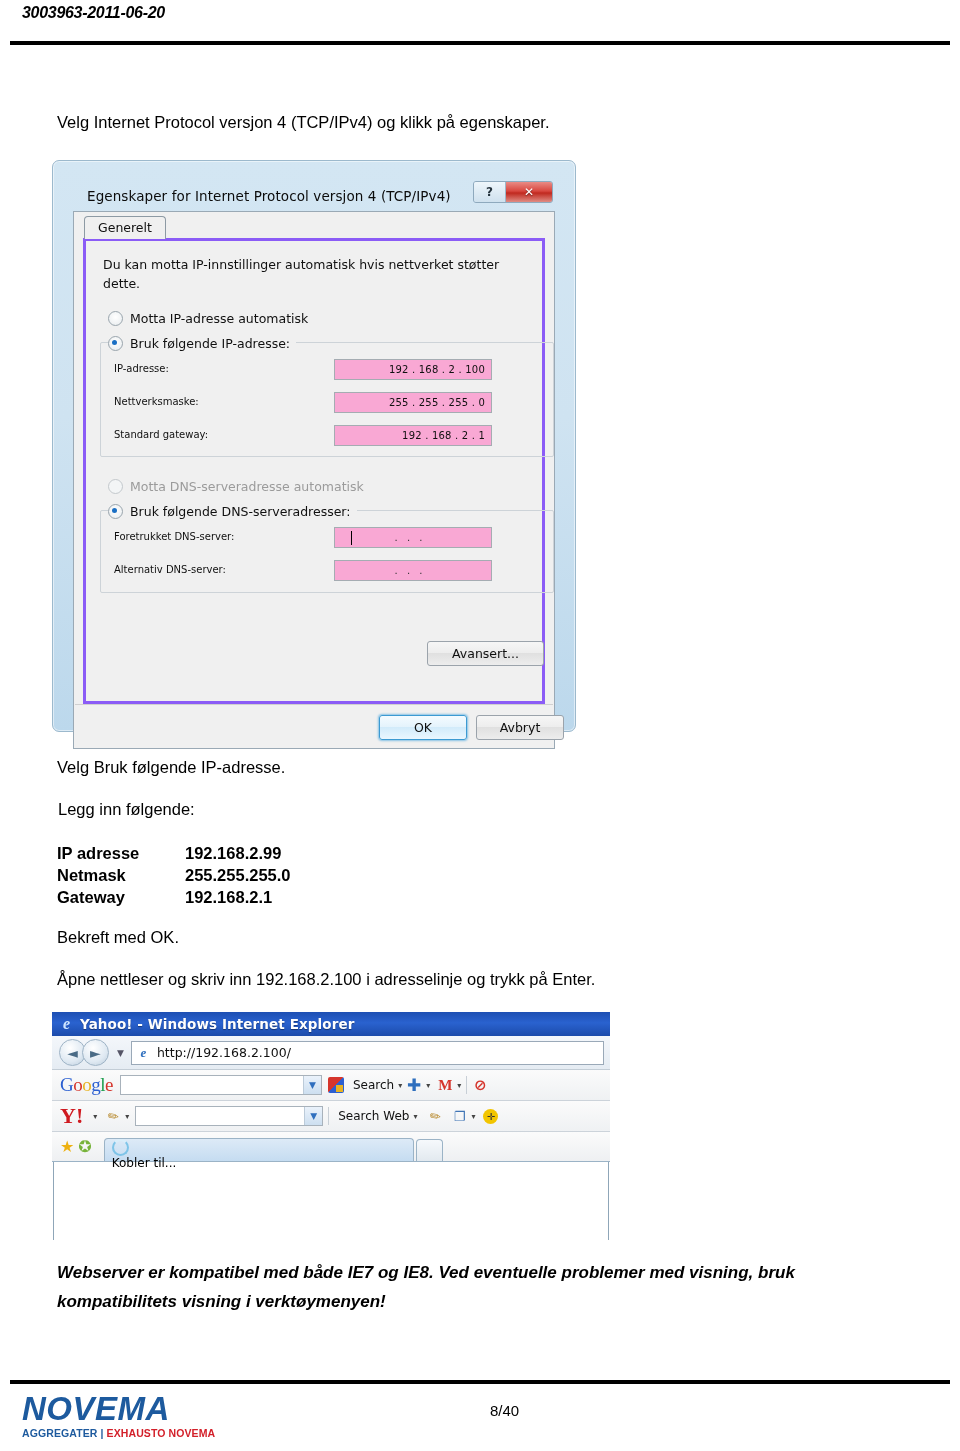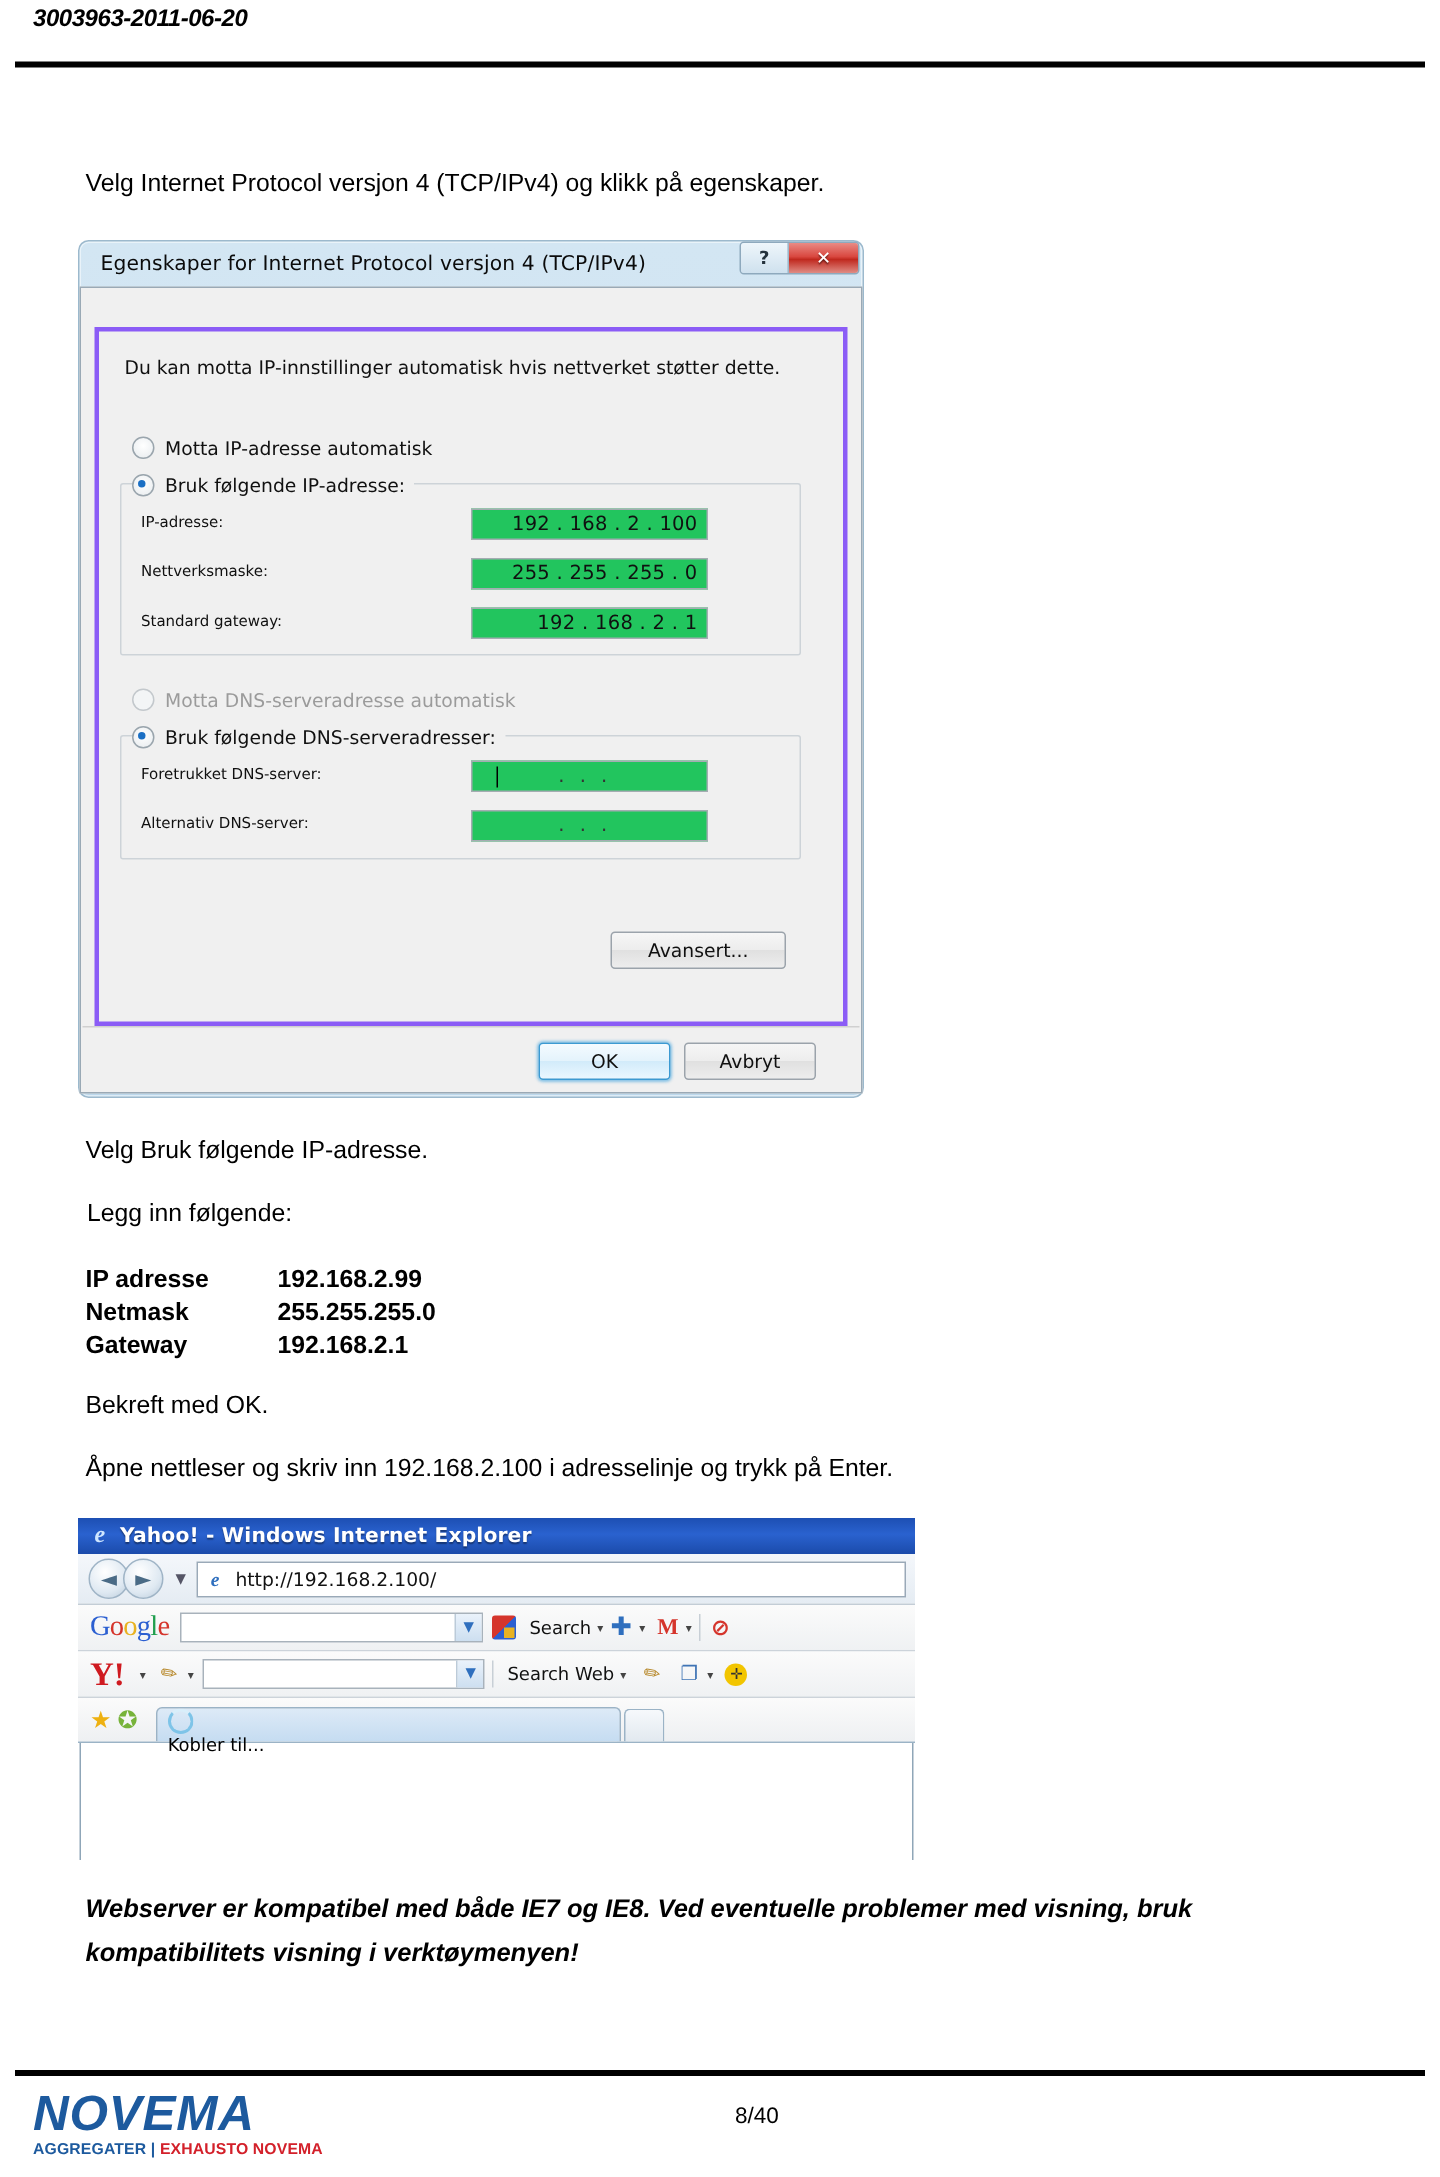--- a/index.html
+++ b/index.html
@@ -115,21 +115,21 @@
 
   
   .win-dialog {
     position: absolute;
     left: 52px;
     top: 160px;
     width: 524px;
     height: 572px;
     box-sizing: border-box;
     border-radius: 7px;
-    padding: 0;
+    padding: 20px;
     background: linear-gradient(to bottom, #d3e6f3 0%, #cfe3f1 45%, #bcd8ec 100%);
     border: 1px solid #9cb9cd;
     box-shadow: 0 0 0 1px rgba(255,255,255,0.5) inset;
     font-family: "DejaVu Sans", "Liberation Sans", sans-serif;
     font-size: 12.5px;
     color: #101010;
   }
   .win-titlebar {
     position: relative;
     height: 30px;
@@ -257,28 +257,28 @@
 
   .fld-label {
     position: absolute;
     font-size: 10px;
     white-space: nowrap;
   }
   .ipbox {
     position: absolute;
     height: 21px;
     width: 158px;
-    background: #22c55e;
+    background: #f9a8d4;
     border: 1px solid #a5acb2;
     box-sizing: border-box;
     display: flex;
     align-items: center;
     justify-content: flex-end;
     padding-right: 6px;
-    font-size: 13px;
+    font-size: 10px;
     letter-spacing: 0.2px;
   }
   .ipbox.empty { justify-content: center; color: #333; letter-spacing: 3px; }
   .ipbox .caret {
     position: absolute;
     left: 16px;
     top: 3px;
     width: 1px;
     height: 14px;
     background: #000;
@@ -546,20 +546,23 @@
   <div class="win-titlebar">
     <span class="win-title-text">Egenskaper for Internet Protocol versjon 4 (TCP/IPv4)</span>
     <div class="win-caption-btns">
       <div class="cap-btn cap-help">?</div>
       <div class="cap-btn cap-close">✕</div>
     </div>
   </div>
 
   <div class="win-body">
 
+    <div class="tabstrip">
+      <div class="tab">Generelt</div>
+    </div>
 
     <div class="tabpage">
 
       <div class="hint">
         <div>Du kan motta IP-innstillinger automatisk hvis nettverket støtter dette.</div>
       </div>
 
       <div class="radio-row" style="left:22px; top:70px;">
         <span class="radio"></span>
         <span>Motta IP-adresse automatisk</span>

